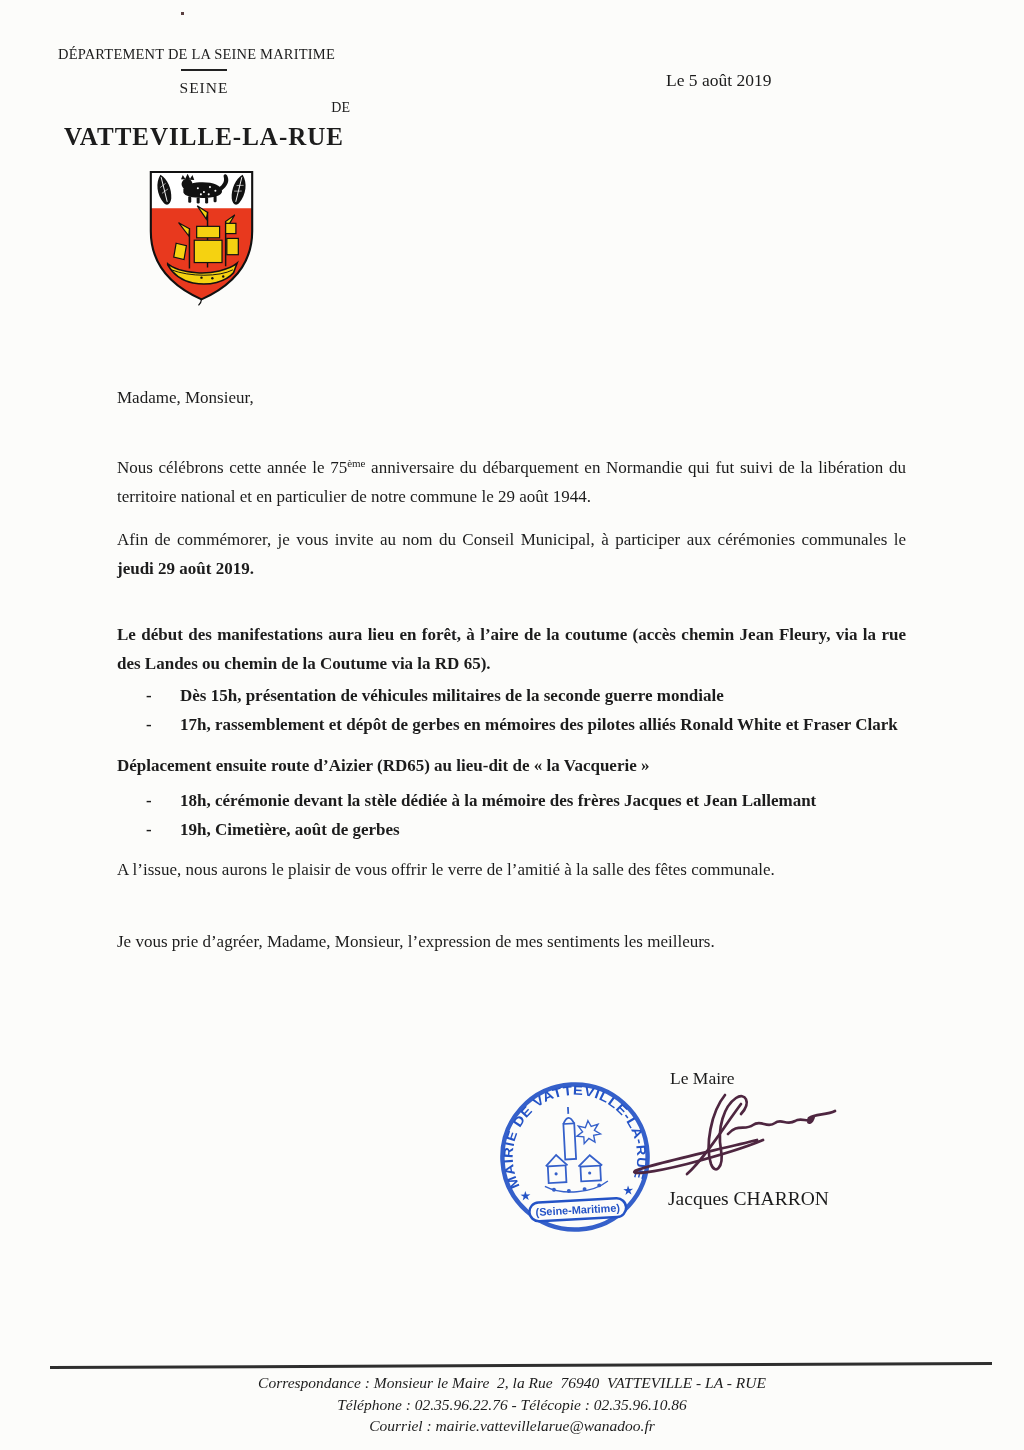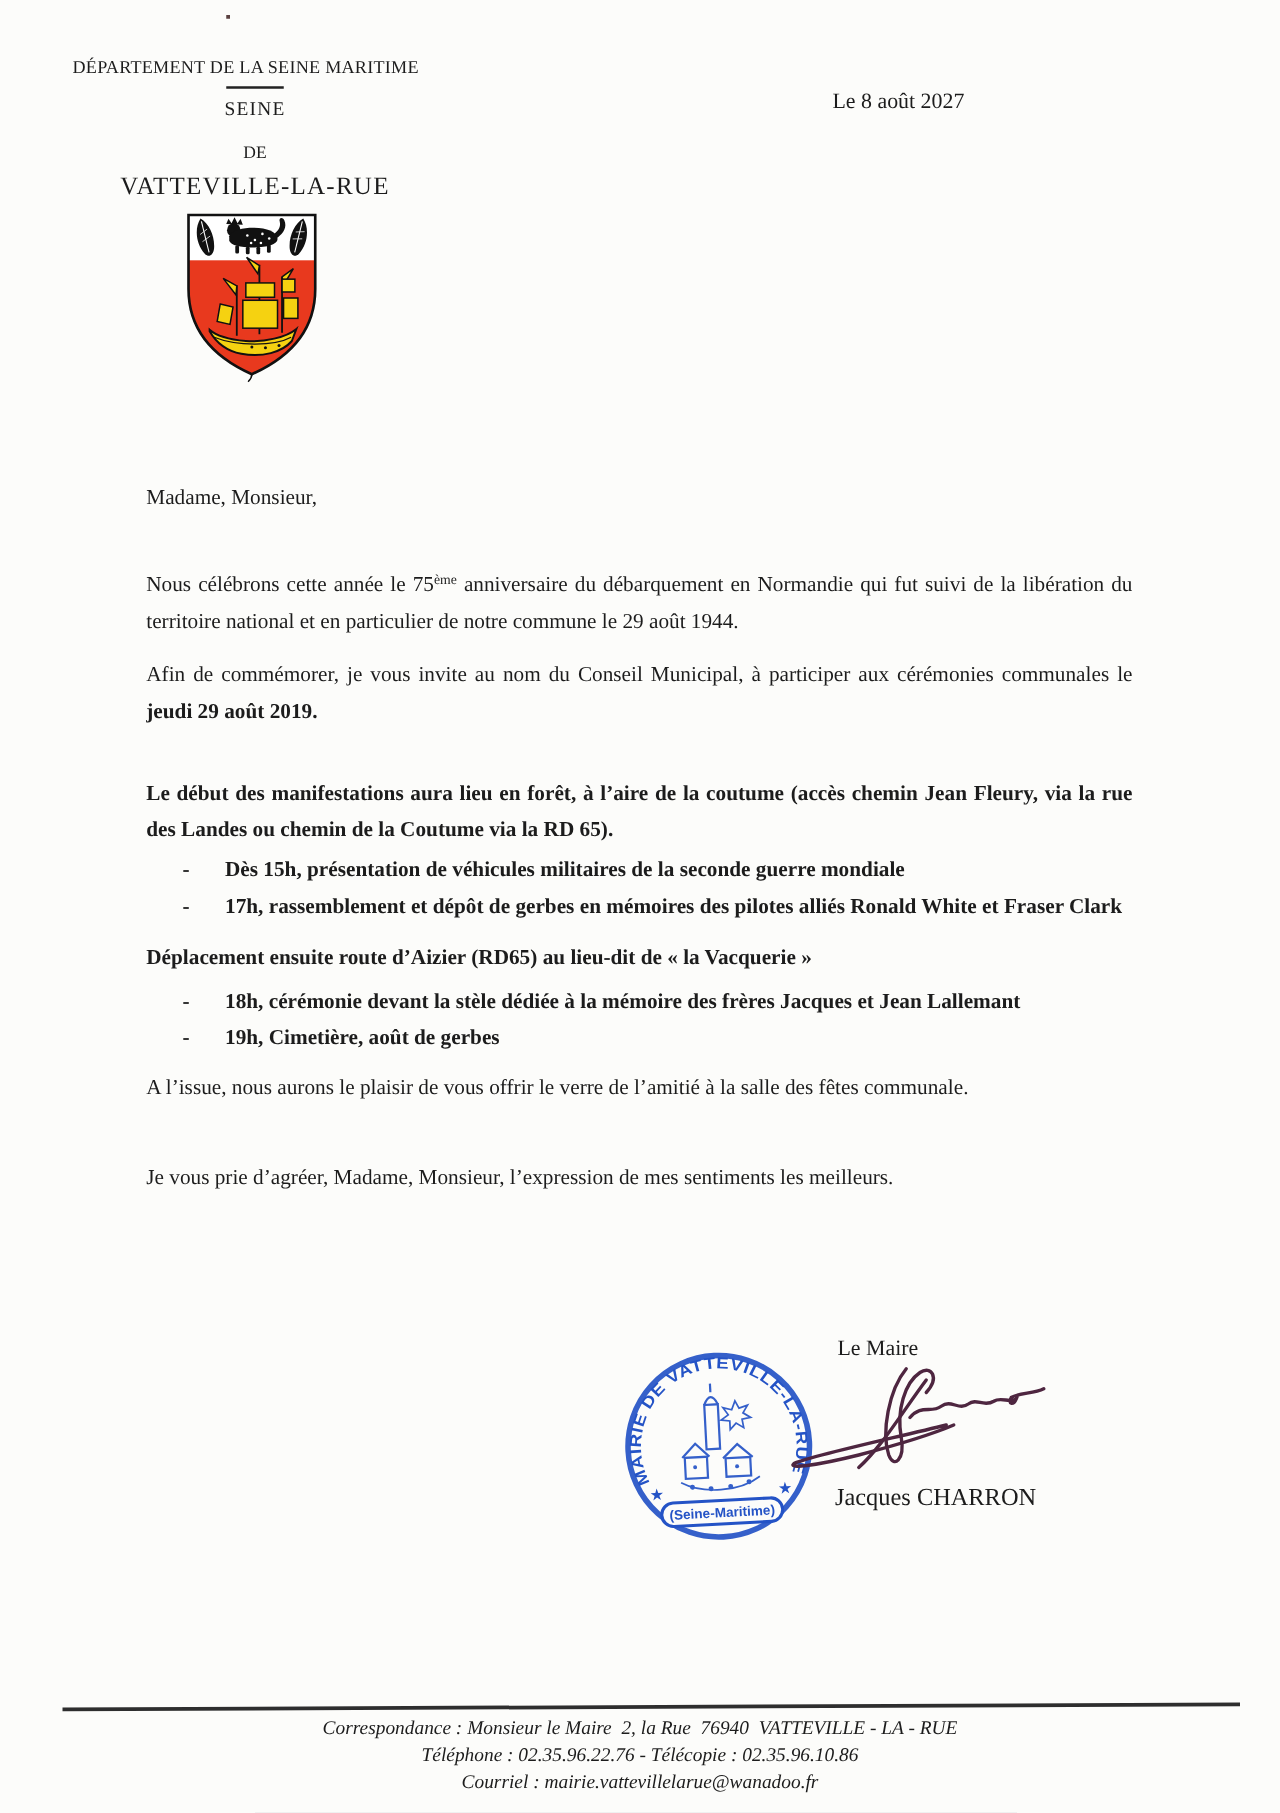--- a/index.html
+++ b/index.html
@@ -8,22 +8,22 @@
     background:#fcfcfa;overflow:hidden;color:#1c1c1c;
     font-family:"Liberation Serif","DejaVu Serif",serif;
   }
   .speck{position:absolute;left:181px;top:12px;width:3px;height:3px;background:#5a4040;}
 
   
   .letterhead{position:absolute;left:58px;top:46px;width:292px;text-align:center;}
   .dept{font-size:14.5px;letter-spacing:.2px;white-space:nowrap;text-align:left;}
   .lh-rule{width:46px;height:2px;background:#222;margin:6px auto 8px;}
   .mairie{font-size:15.5px;letter-spacing:1px;}
-  .de{font-size:14px;margin-top:18px;}
-  .commune{font-size:20px;font-weight:400;letter-spacing:1px;margin-top:7px;white-space:nowrap;}
+  .de{font-size:14px;margin-top:3px;text-align:right;}
+  .commune{font-size:25px;font-weight:700;letter-spacing:1px;margin-top:7px;white-space:nowrap;}
   .arms{position:absolute;left:141px;top:166px;width:121px;height:140px;}
 
   .dateline{position:absolute;left:666px;top:70px;font-size:17.5px;}
 
   
   .content{position:absolute;left:117px;top:383px;width:789px;font-size:17px;line-height:29px;}
   .content p{margin:0;}
   .salutation{margin-bottom:41px !important;}
   .p1{margin-bottom:14px !important;text-align:justify;}
   .p2{margin-bottom:37px !important;text-align:justify;}
@@ -125,21 +125,21 @@
         <path d="M50,172 C80,184 130,184 152,172" stroke-width="1.6"></path>
         <circle cx="100" cy="185" r="2" fill="#111" stroke="none"></circle>
         <circle cx="118" cy="186" r="2" fill="#111" stroke="none"></circle>
         <circle cx="136" cy="183" r="2" fill="#111" stroke="none"></circle>
       </g>
     </g>
     <path d="M16,10 L184,10 L184,108 C184,158 156,196 100,221 C44,196 16,158 16,108 Z" fill="none" stroke="#111" stroke-width="3.5"></path>
     <path d="M100,221 C100,226 97,229 95,231" fill="none" stroke="#111" stroke-width="2"></path>
   </svg>
 
-  <div class="dateline">Le 8 août 2027</div>
+  <div class="dateline">Le 5 août 2019</div>
 
   <div class="content">
     <p class="salutation">Madame, Monsieur,</p>
 
     <p class="p1"><span>Nous célébrons cette année le 75</span><sup>ème</sup><span> anniversaire du débarquement en Normandie qui fut suivi de la libération du territoire national et en particulier de notre commune le 29 août 1944.</span></p>
 
     <p class="p2"><span>Afin de commémorer, je vous invite au nom du Conseil Municipal, à participer aux cérémonies communales le </span><span class="bold">jeudi 29 août 2019.</span></p>
 
     <p class="h1">Le début des manifestations aura lieu en forêt, à l’aire de la coutume (accès chemin Jean Fleury, via la rue des Landes ou chemin de la Coutume via la RD 65).</p>
 

